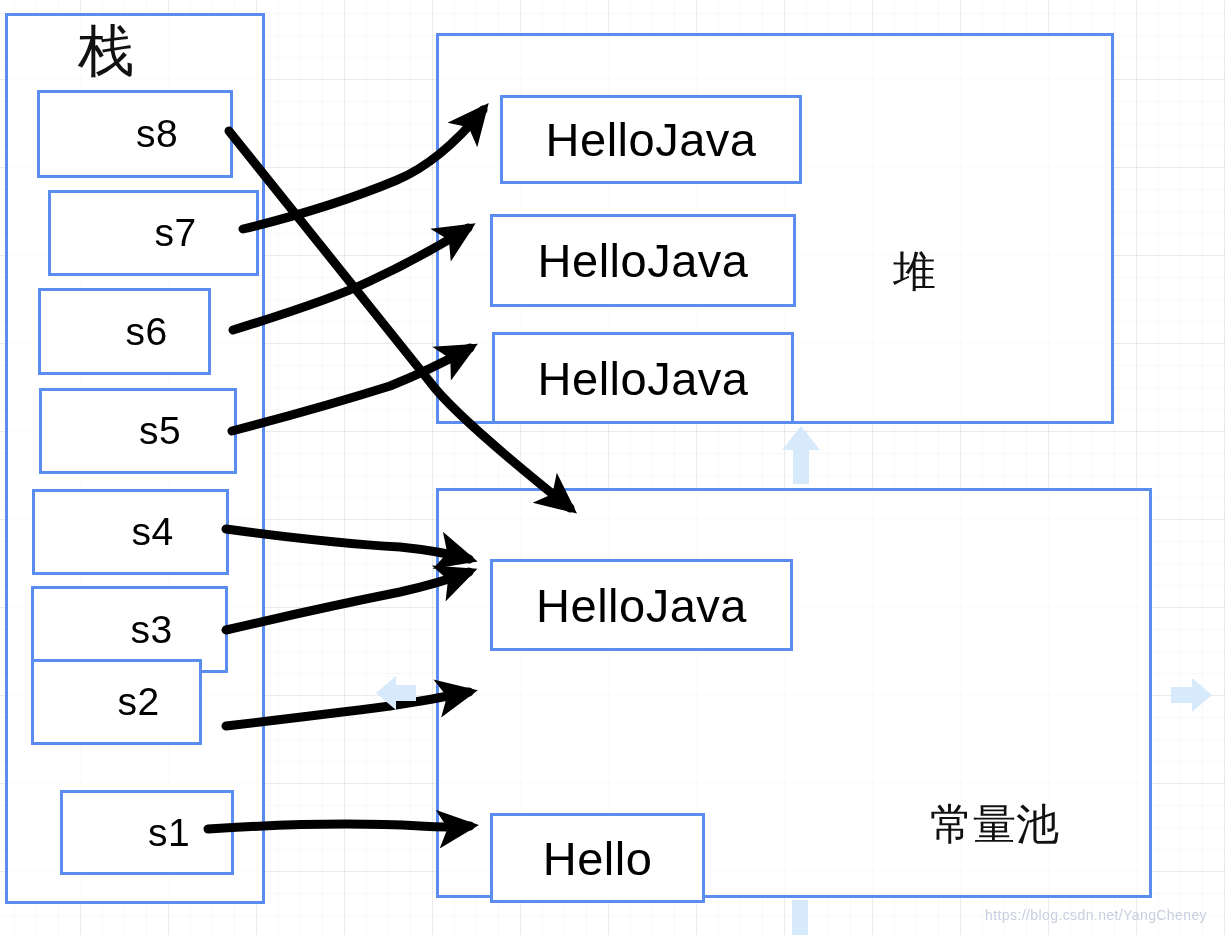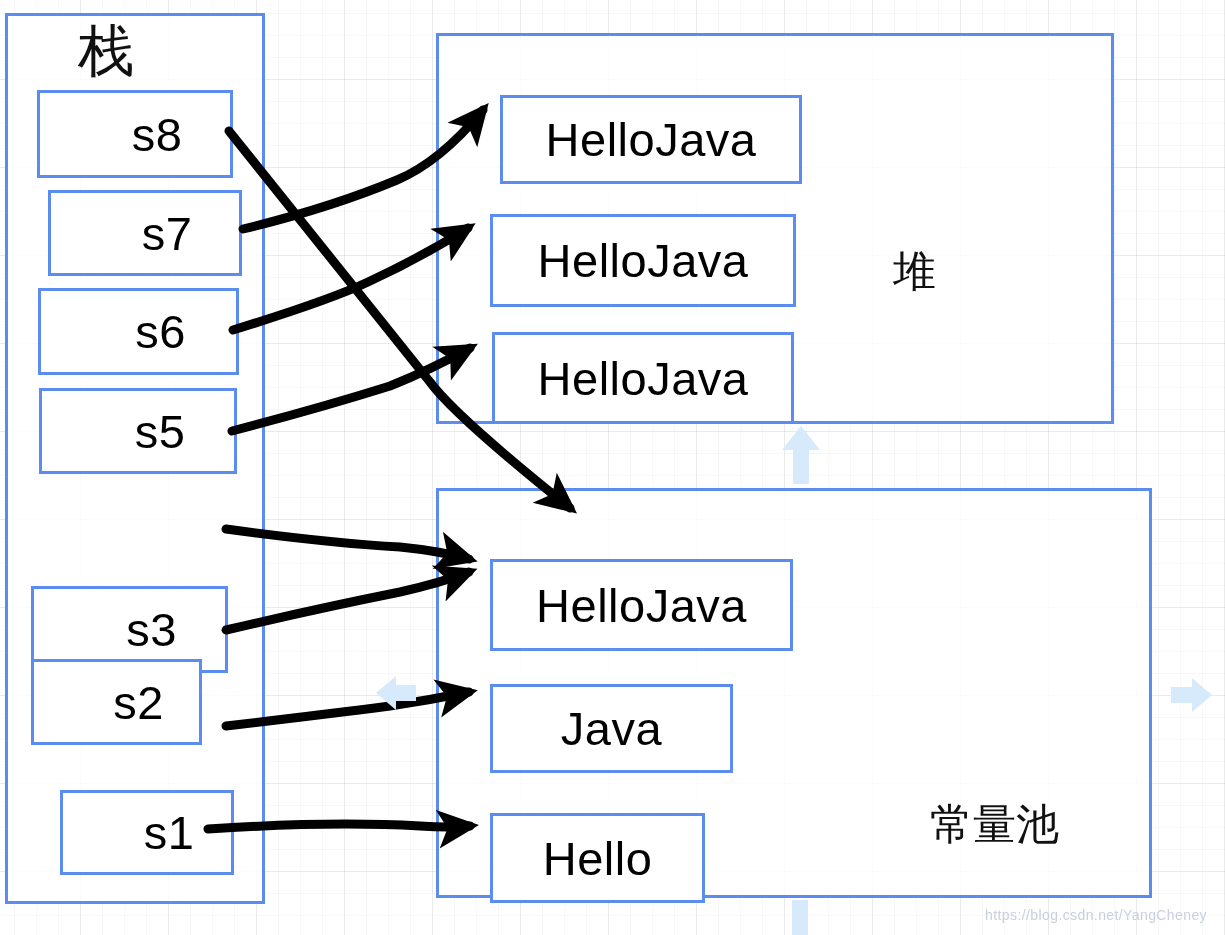--- a/index.html
+++ b/index.html
@@ -32,21 +32,21 @@
     border:3px solid #5b8cf0;
     background:#ffffff;
     box-sizing:border-box;
     display:flex;
     align-items:center;
     justify-content:center;
     color:#000;
     font-weight:400;
     letter-spacing:0.5px;
   }
-  .stack-cell{font-size:47px;padding-left:44px;}
+  .stack-cell{font-size:39px;padding-left:44px;}
   .pool-cell{font-size:47px;margin-top:34px;}
   .region-label{
     position:absolute;
     font-family:"DejaVu Serif","Liberation Serif",serif;
     font-size:43px;
     color:#111;
     white-space:nowrap;
   }
   #stack-title{
     position:absolute;
@@ -79,28 +79,31 @@
 
 <div id="canvas">
 
   <div class="region" id="stack-region" style="left:5px;top:13px;width:260px;height:891px;"></div>
 
   <div id="stack-title">栈</div>
 
   <div class="cell stack-cell" style="left:37px;top:90px;width:196px;height:88px;">
     <span>s8</span>
   </div>
-  <div class="cell stack-cell" style="left:48px;top:190px;width:194px;height:86px;">
+  <div class="cell stack-cell" style="left:48px;top:190px;width:211px;height:86px;">
     <span>s7</span>
   </div>
-  <div class="cell stack-cell" style="left:38px;top:288px;width:201px;height:87px;">
+  <div class="cell stack-cell" style="left:38px;top:288px;width:173px;height:87px;">
     <span>s6</span>
   </div>
   <div class="cell stack-cell" style="left:39px;top:388px;width:198px;height:86px;align-items:center;">
     <span>s5</span>
+  </div>
+  <div class="cell stack-cell" style="left:32px;top:489px;width:197px;height:86px;">
+    <span>s4</span>
   </div>
   <div class="cell stack-cell" style="left:31px;top:586px;width:197px;height:87px;">
     <span>s3</span>
   </div>
   <div class="cell stack-cell" style="left:31px;top:659px;width:171px;height:86px;">
     <span>s2</span>
   </div>
   <div class="cell stack-cell" style="left:36px;top:790px;width:174px;height:85px;margin-left:24px;">
     <span>s1</span>
   </div>
@@ -118,23 +121,20 @@
   <div class="cell pool-cell" style="left:492px;top:298px;width:302px;height:92px;">
     <span>HelloJava</span>
   </div>
 
   <div class="region" id="pool-region" style="left:436px;top:488px;width:716px;height:410px;"></div>
 
   <div class="region-label" style="left:930px;top:752px;margin-top:44px;">常量池</div>
 
   <div class="cell pool-cell" style="left:490px;top:525px;width:303px;height:92px;">
     <span>HelloJava</span>
-  </div>
-  <div class="cell pool-cell" style="left:490px;top:650px;width:243px;height:89px;">
-    <span>Java</span>
   </div>
   <div class="cell pool-cell" style="left:490px;top:779px;width:215px;height:90px;">
     <span>Hello</span>
   </div>
 
   <svg class="overlay" viewBox="0 0 1225 935">
     <defs>
       <marker id="ah" markerWidth="5" markerHeight="5" refX="3.6" refY="2.5" orient="auto" markerUnits="strokeWidth">
         <path d="M0,0.35 L4.6,2.5 L0,4.65 L1.1,2.5 Z" fill="#000"></path>
       </marker>

